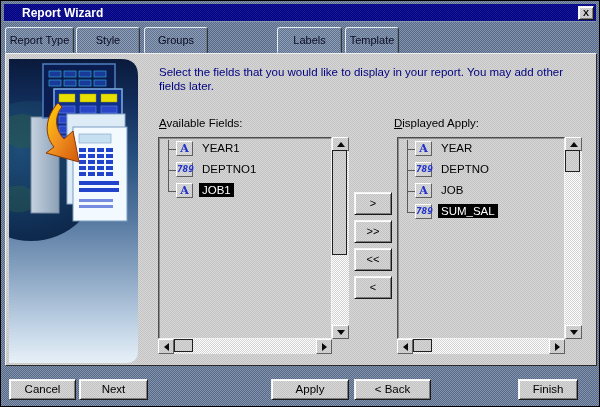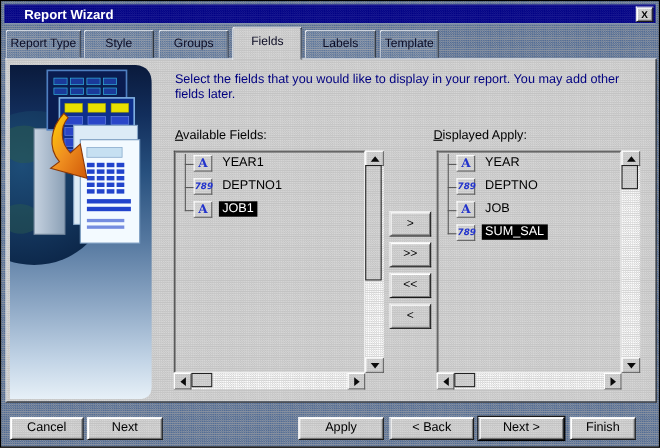--- a/index.html
+++ b/index.html
@@ -80,21 +80,20 @@
 <div class="dlg">
 
   <div class="titlebar d-title">
     <span>Report Wizard</span>
     <div class="close-btn raised d-page">X</div>
   </div>
 
   <div class="tab d-tab" style="left:4px;width:69px;">Report Type</div>
   <div class="tab d-tab" style="left:75px;width:64px;">Style</div>
   <div class="tab d-tab" style="left:143px;width:64px;">Groups</div>
-  <div class="tab d-tab state-on" style="left:210px;width:64px;">Fields</div>
   <div class="tab d-tab" style="left:276px;width:65px;">Labels</div>
   <div class="tab d-tab" style="left:344px;width:54px;">Template</div>
 
   <div class="page d-page">
 
     <svg class="illustration" viewBox="0 0 130 305">
       <defs>
         <linearGradient id="bgGrad" x1="0" y1="0" x2="0" y2="1">
           <stop offset="0" stop-color="#0a1a3c"></stop>
           <stop offset="0.15" stop-color="#122e5c"></stop>
@@ -306,16 +305,15 @@
           </div>
       </div>
     </div>
 
   </div>
 
   <div class="abtn raised d-page" style="left:8px;width:67px;">Cancel</div>
   <div class="abtn raised d-page" style="left:78px;width:69px;">Next</div>
   <div class="abtn raised d-page" style="left:353px;width:77px;">&lt; Back</div>
   <div class="abtn raised d-page" style="left:270px;width:78px;">Apply</div>
-  <div class="abtn raised d-page default" style="left:434px;width:78px;">Next &gt;</div>
   <div class="abtn raised d-page" style="left:517px;width:60px;">Finish</div>
 
 </div>
 
 </body></html>

